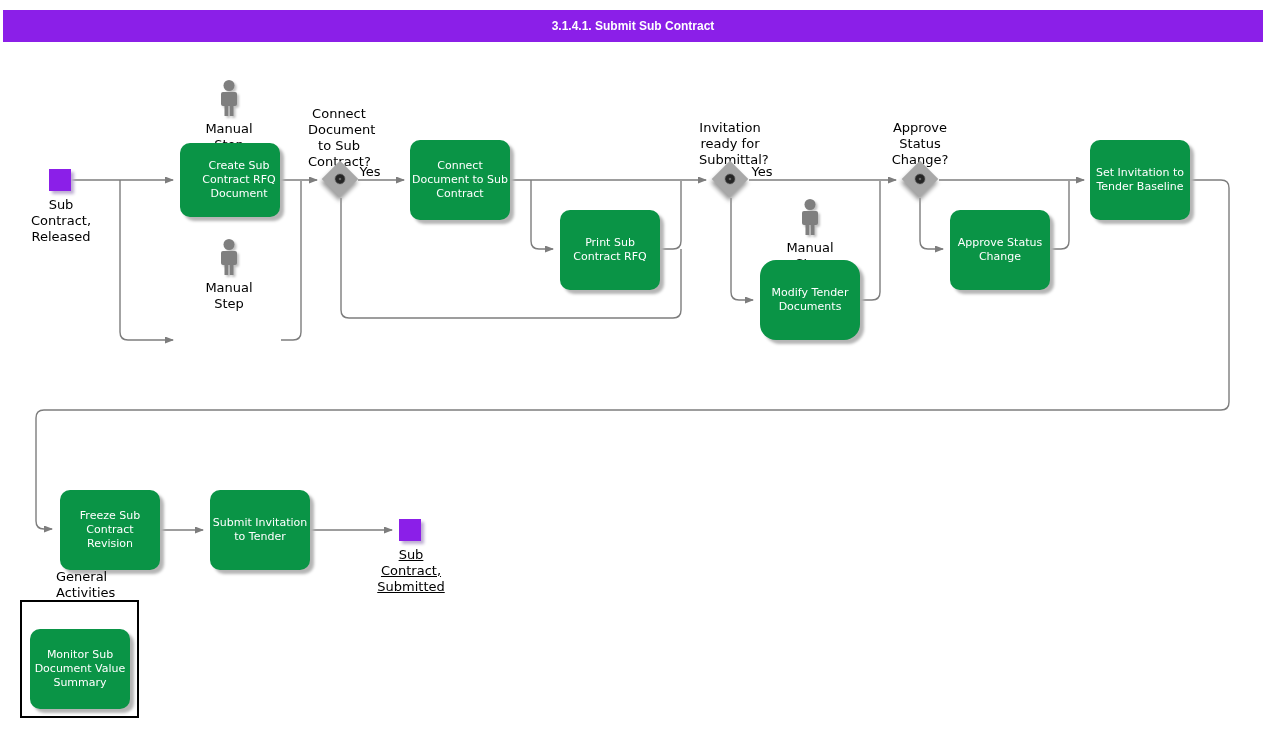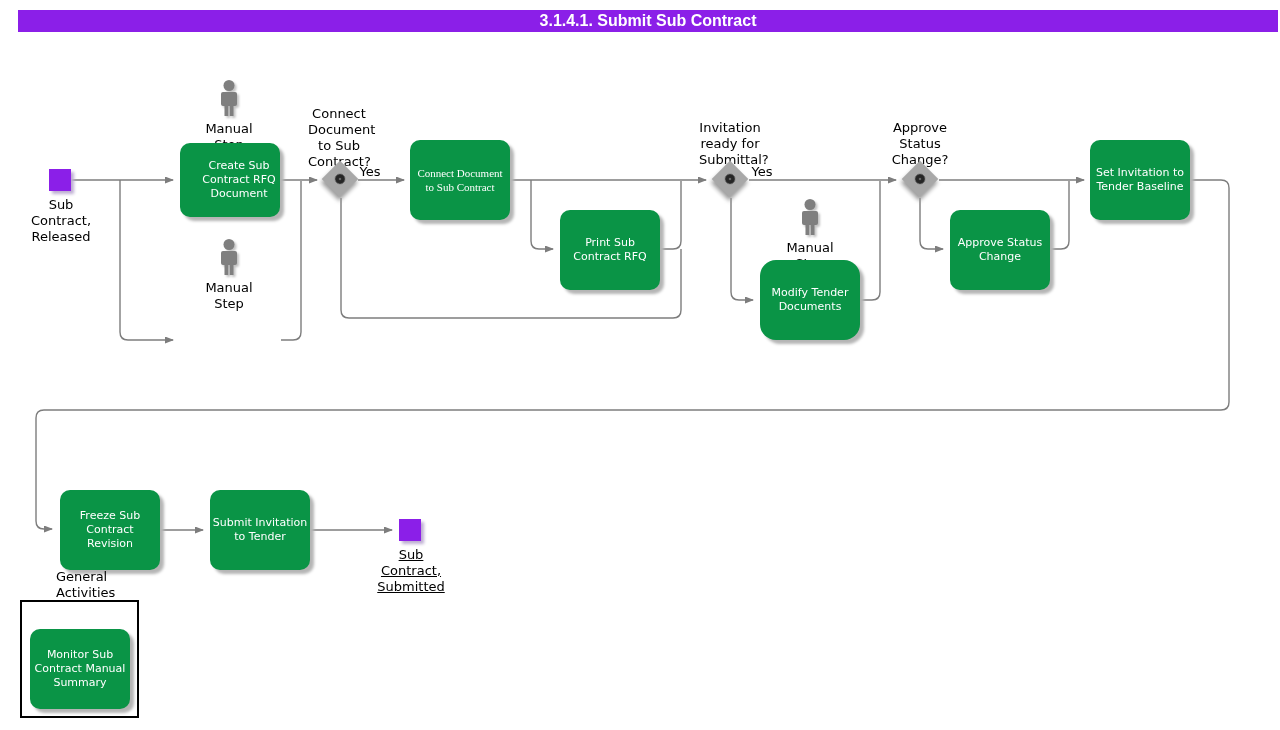--- a/index.html
+++ b/index.html
@@ -7,23 +7,23 @@
     --activity:#0a9446;
     --line:#7d7d7d;
     --diamond:#a8a8a8;
     --person:#7f7f7f;
   }
   *{margin:0;padding:0;box-sizing:border-box;}
   html,body{width:1280px;height:730px;background:#ffffff;overflow:hidden;
     font-family:"DejaVu Sans","Liberation Sans",sans-serif;}
   .stage{position:relative;width:1280px;height:730px;background:#fff;}
 
-  .title-bar{position:absolute;left:18px;top:10px;width:1260px;height:22px;
+  .title-bar{position:absolute;left:3px;top:10px;width:1260px;height:32px;
     background:var(--accent);color:#fff;display:flex;align-items:center;justify-content:center;
-    font-size:16px;font-weight:bold;font-family:"Liberation Sans",sans-serif;}
+    font-size:12px;font-weight:bold;font-family:"Liberation Sans",sans-serif;}
 
   svg.flow{position:absolute;left:0;top:0;width:1280px;height:730px;z-index:1;}
   svg.flow path{fill:none;stroke:var(--line);stroke-width:1.4px;}
   svg.flow .arrowhead{fill:var(--line);stroke:none;}
 
   .activity{position:absolute;z-index:2;width:100px;height:80px;background:var(--activity);
     border-radius:10px;color:#fff;display:flex;align-items:center;justify-content:center;
     text-align:center;font-size:11px;line-height:14px;padding:4px 2px;
     box-shadow:4px 4px 3px #b5b5b5;cursor:pointer;}
   .activity.h74{height:74px;padding-left:20px;}
@@ -107,21 +107,21 @@
   </div>
   <div class="node-label" style="left:189px;top:280px;width:80px;">Manual Step</div>
 
 
   <div class="node-label" style="left:308px;top:106px;width:62px;">Connect Document to Sub Contract?</div>
   <div class="gateway" style="left:327px;top:166px;">
     <div class="ring"></div>
   </div>
   <div class="node-label" style="left:352px;top:164px;width:36px;">Yes</div>
 
-  <div class="activity" style="left:410px;top:140px;font-family:Liberation Serif, serif;">
+  <div class="activity" style="left:410px;top:140px;">
     <span>Connect Document to Sub Contract</span>
   </div>
 
   <div class="activity" style="left:560px;top:210px;">
     <span>Print Sub Contract RFQ</span>
   </div>
 
   <div class="node-label" style="left:699px;top:120px;width:62px;">Invitation ready for Submittal?</div>
   <div class="gateway" style="left:717px;top:166px;">
     <div class="ring"></div>
@@ -162,16 +162,16 @@
   <div class="activity" style="left:210px;top:490px;">
     <span>Submit Invitation to Tender</span>
   </div>
 
   <div class="event-square" style="left:399px;top:519px;"></div>
   <div class="node-label" style="left:376px;top:547px;width:70px;text-decoration:underline;">Sub Contract, Submitted</div>
 
   <div class="node-label left-align" style="left:56px;top:569px;width:72px;">General Activities</div>
   <div class="group-frame" style="left:20px;top:600px;"></div>
   <div class="activity" style="left:30px;top:629px;">
-    <span>Monitor Sub Contract Manual Summary</span>
+    <span>Monitor Sub Document Value Summary</span>
   </div>
 
 </div>
 
 </body></html>

